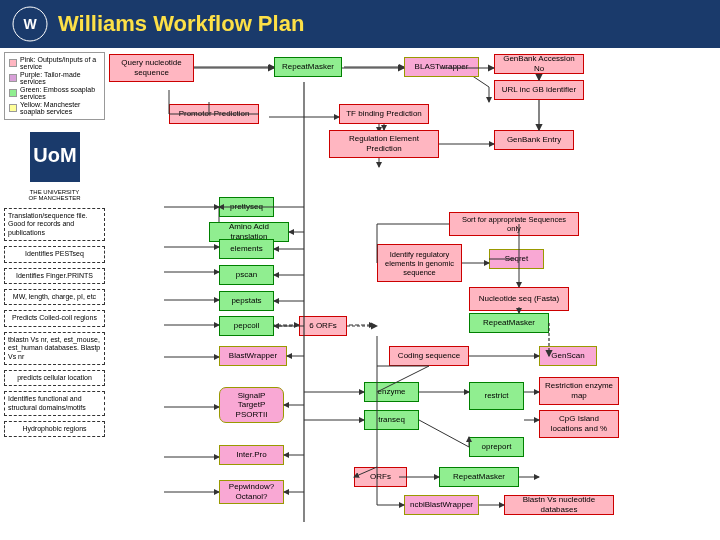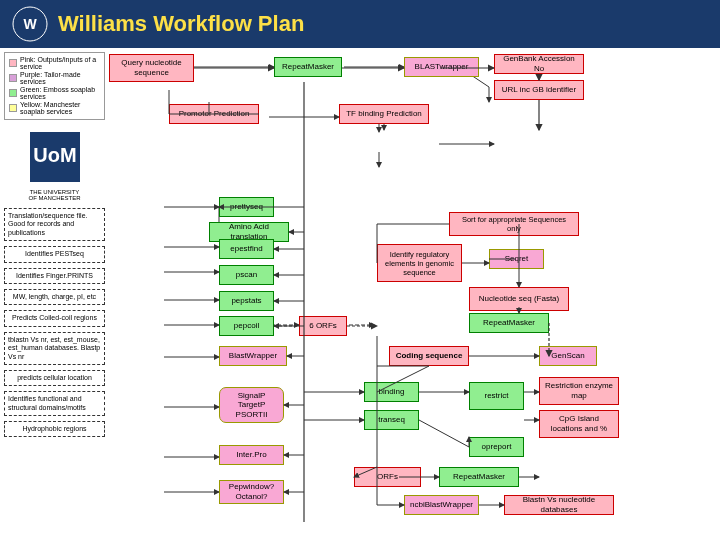--- a/index.html
+++ b/index.html
@@ -239,32 +239,38 @@
     </div>
 
     <div class="box box-pink" style="left:60px; top:52px; width:90px; height:20px;">
       <span>Promotor Prediction</span>
     </div>
 
     <div class="box box-pink" style="left:230px; top:52px; width:90px; height:20px;">
       <span>TF binding Prediction</span>
     </div>
 
-
+    <div class="box box-pink" style="left:220px; top:78px; width:110px; height:28px;">
+      <span>Regulation Element Prediction</span>
+    </div>
+
+    <div class="box box-pink" style="left:385px; top:78px; width:80px; height:20px;">
+      <span>GenBank Entry</span>
+    </div>
 
     <div class="box box-green" style="left:110px; top:145px; width:55px; height:20px;">
       <span>prettyseq</span>
     </div>
 
     <div class="box box-green" style="left:100px; top:170px; width:80px; height:20px;">
       <span>Amino Acid translation</span>
     </div>
 
     <div class="box box-green" style="left:110px; top:187px; width:55px; height:20px;">
-      <span>epestfind</span>
+      <span>elements</span>
     </div>
 
     <div class="box box-green" style="left:110px; top:213px; width:55px; height:20px;">
       <span>pscan</span>
     </div>
 
     <div class="box box-green" style="left:110px; top:239px; width:55px; height:20px;">
       <span>pepstats</span>
     </div>
 
@@ -305,30 +311,30 @@
     </div>
 
     <div class="box box-pink" style="left:360px; top:235px; width:100px; height:24px;">
       <span>Nucleotide seq (Fasta)</span>
     </div>
 
     <div class="box box-green" style="left:360px; top:261px; width:80px; height:20px;">
       <span>RepeatMasker</span>
     </div>
 
-    <div class="box box-pink" style="left:280px; top:294px; width:80px; height:20px;font-weight:bold;">
+    <div class="box box-pink" style="left:280px; top:294px; width:80px; height:20px;">
       <span>Coding sequence</span>
     </div>
 
     <div class="box box-yellow" style="left:430px; top:294px; width:58px; height:20px;">
       <span>GenScan</span>
     </div>
 
     <div class="box box-green" style="left:255px; top:330px; width:55px; height:20px;">
-      <span>binding</span>
+      <span>enzyme</span>
     </div>
 
     <div class="box box-green" style="left:360px; top:330px; width:55px; height:28px;">
       <span>restrict</span>
     </div>
 
     <div class="box box-pink" style="left:430px; top:325px; width:80px; height:28px;">
       <span>Restriction enzyme map</span>
     </div>
 
@@ -337,21 +343,21 @@
     </div>
 
     <div class="box box-pink" style="left:430px; top:358px; width:80px; height:28px;">
       <span>CpG Island locations and %</span>
     </div>
 
     <div class="box box-green" style="left:360px; top:385px; width:55px; height:20px;">
       <span>opreport</span>
     </div>
 
-    <div class="box box-pink" style="left:245px; top:415px; width:67px; height:20px;">
+    <div class="box box-pink" style="left:245px; top:415px; width:53px; height:20px;">
       <span>ORFs</span>
     </div>
 
     <div class="box box-green" style="left:330px; top:415px; width:80px; height:20px;">
       <span>RepeatMasker</span>
     </div>
 
 
     <div class="box box-yellow" style="left:295px; top:443px; width:75px; height:20px;">
       <span>ncbiBlastWrapper</span>

